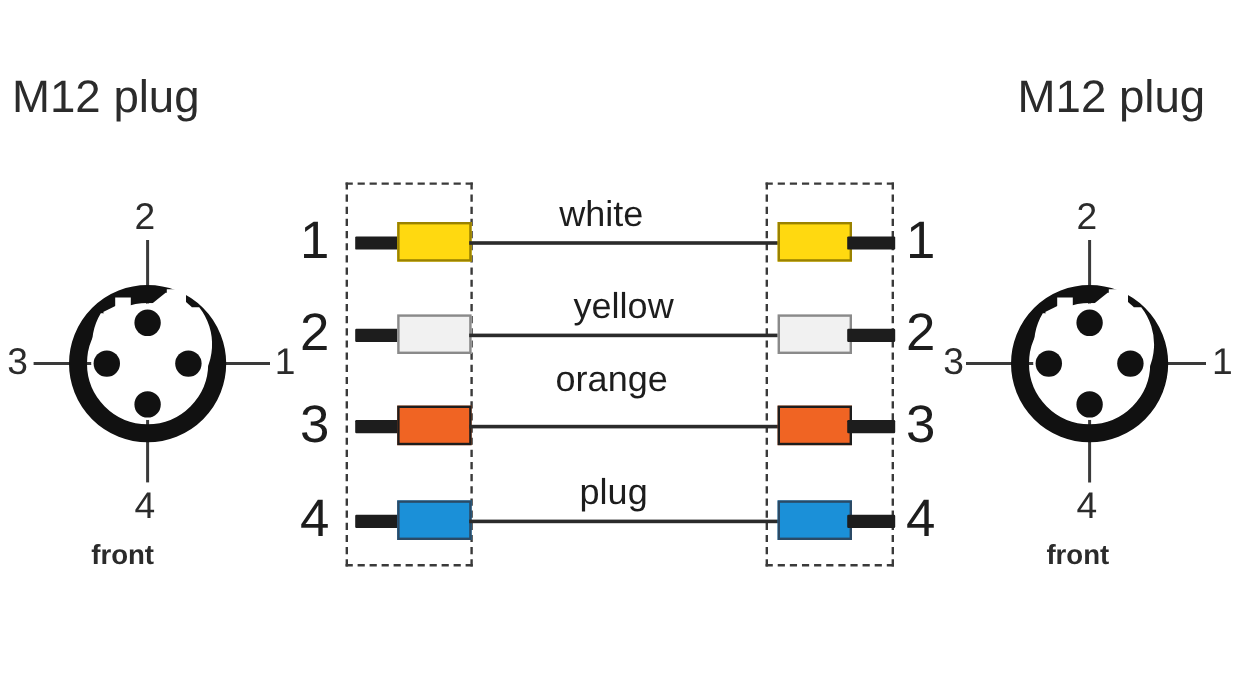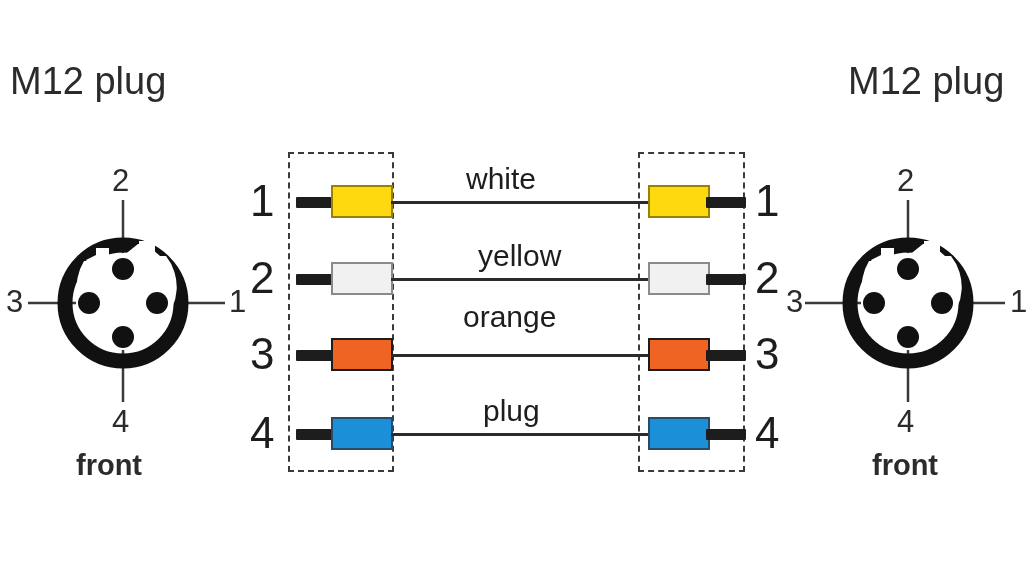--- a/index.html
+++ b/index.html
@@ -26,21 +26,21 @@
   
   .plug-title {
     font-size: 38px;
     color: #2b2b2b;
     font-weight: 400;
     letter-spacing: 0px;
     white-space: nowrap;
     line-height: 1;
   }
   .front-label {
-    font-size: 29px;
+    font-size: 23px;
     font-weight: bold;
     color: #2b2b2b;
     white-space: nowrap;
     line-height: 1;
   }
 
   
   .connector {
     position: absolute;
     width: 250px;

